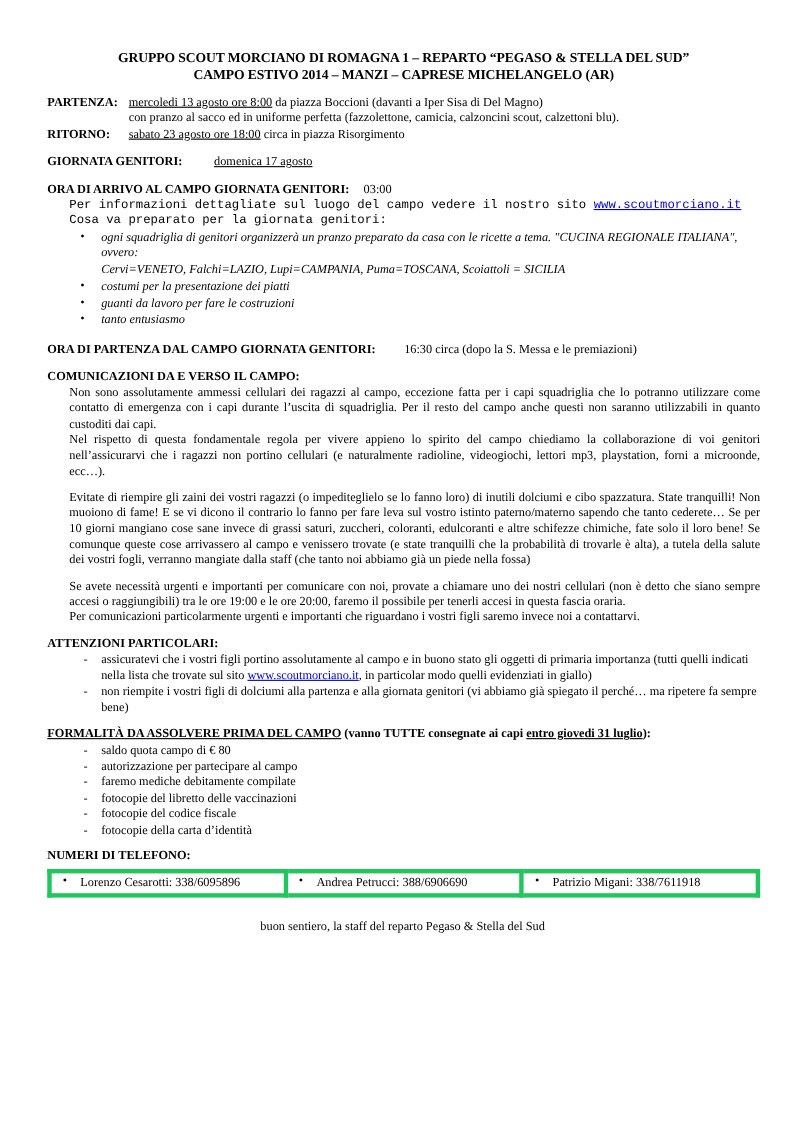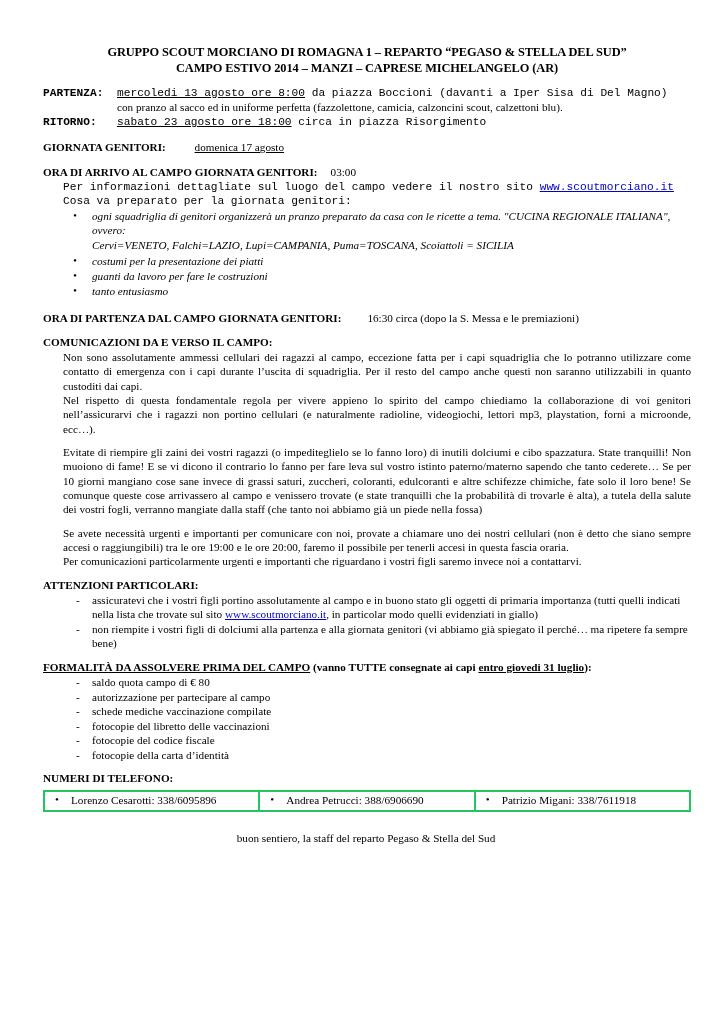--- a/index.html
+++ b/index.html
@@ -37,21 +37,20 @@
     letter-spacing: -0.1px;
   }
   .spacer-sm { height: 9px; }
   .spacer-md { height: 11px; }
 
   
   .kv-row {
     display: flex;
     align-items: flex-end;
     line-height: 1.30;
-    font-family: Liberation Mono, monospace;
   }
   .kv-label {
     font-weight: bold;
     flex: 0 0 auto;
     white-space: nowrap;
   }
   .kv-label.w1 { width: 74px; }
   .kv-val { flex: 1 1 auto; }
   .indent-sub {
     padding-left: 74px;
@@ -124,21 +123,21 @@
     top: 0;
   }
 
   table.phones {
     border-collapse: collapse;
     width: 648px;
     margin-top: 3px;
     table-layout: fixed;
   }
   table.phones td {
-    border: 2px solid #22c55e;
+    border: 4px solid #22c55e;
     padding: 2px 4px 3px 4px;
     vertical-align: middle;
     font-size: 11.2px;
   }
   table.phones td .cellwrap {
     position: relative;
     padding-left: 22px;
   }
   table.phones td .cellwrap::before {
     content: "\2022";
@@ -223,21 +222,21 @@
       <li><span>assicuratevi che i vostri figli portino assolutamente al campo e in buono stato gli oggetti di primaria importanza (tutti quelli indicati nella lista che trovate sul sito </span><a class="link" href="#">www.scoutmorciano.it</a><span>, in particolar modo quelli evidenziati in giallo)</span></li>
       <li><span>non riempite i vostri figli di dolciumi alla partenza e alla giornata genitori (vi abbiamo già spiegato il perché… ma ripetere fa sempre bene)</span></li>
     </ul>
 
     <div class="spacer-sm"></div>
 
     <div class="head-line"><span class="u">FORMALITÀ DA ASSOLVERE PRIMA DEL CAMPO</span><span> (vanno TUTTE consegnate ai capi </span><span class="u">entro giovedi 31 luglio</span><span>):</span></div>
     <ul class="dashes">
       <li><span>saldo quota campo di € 80</span></li>
       <li><span>autorizzazione per partecipare al campo</span></li>
-      <li><span>schede mediche vaccinazione compilate</span></li>
+      <li><span>faremo mediche debitamente compilate</span></li>
       <li><span>fotocopie del libretto delle vaccinazioni</span></li>
       <li><span>fotocopie del codice fiscale</span></li>
       <li><span>fotocopie della carta d’identità</span></li>
     </ul>
 
     <div class="spacer-sm"></div>
 
     <div class="head-line">NUMERI DI TELEFONO:</div>
     <table class="phones">
       <tbody>

